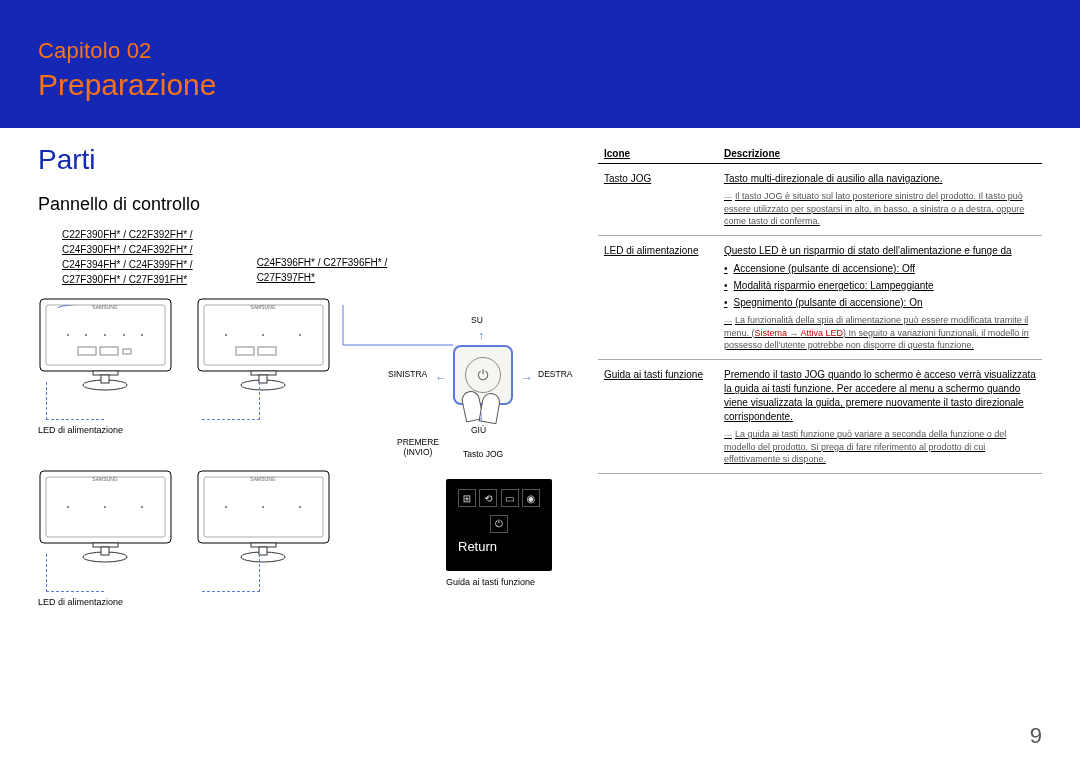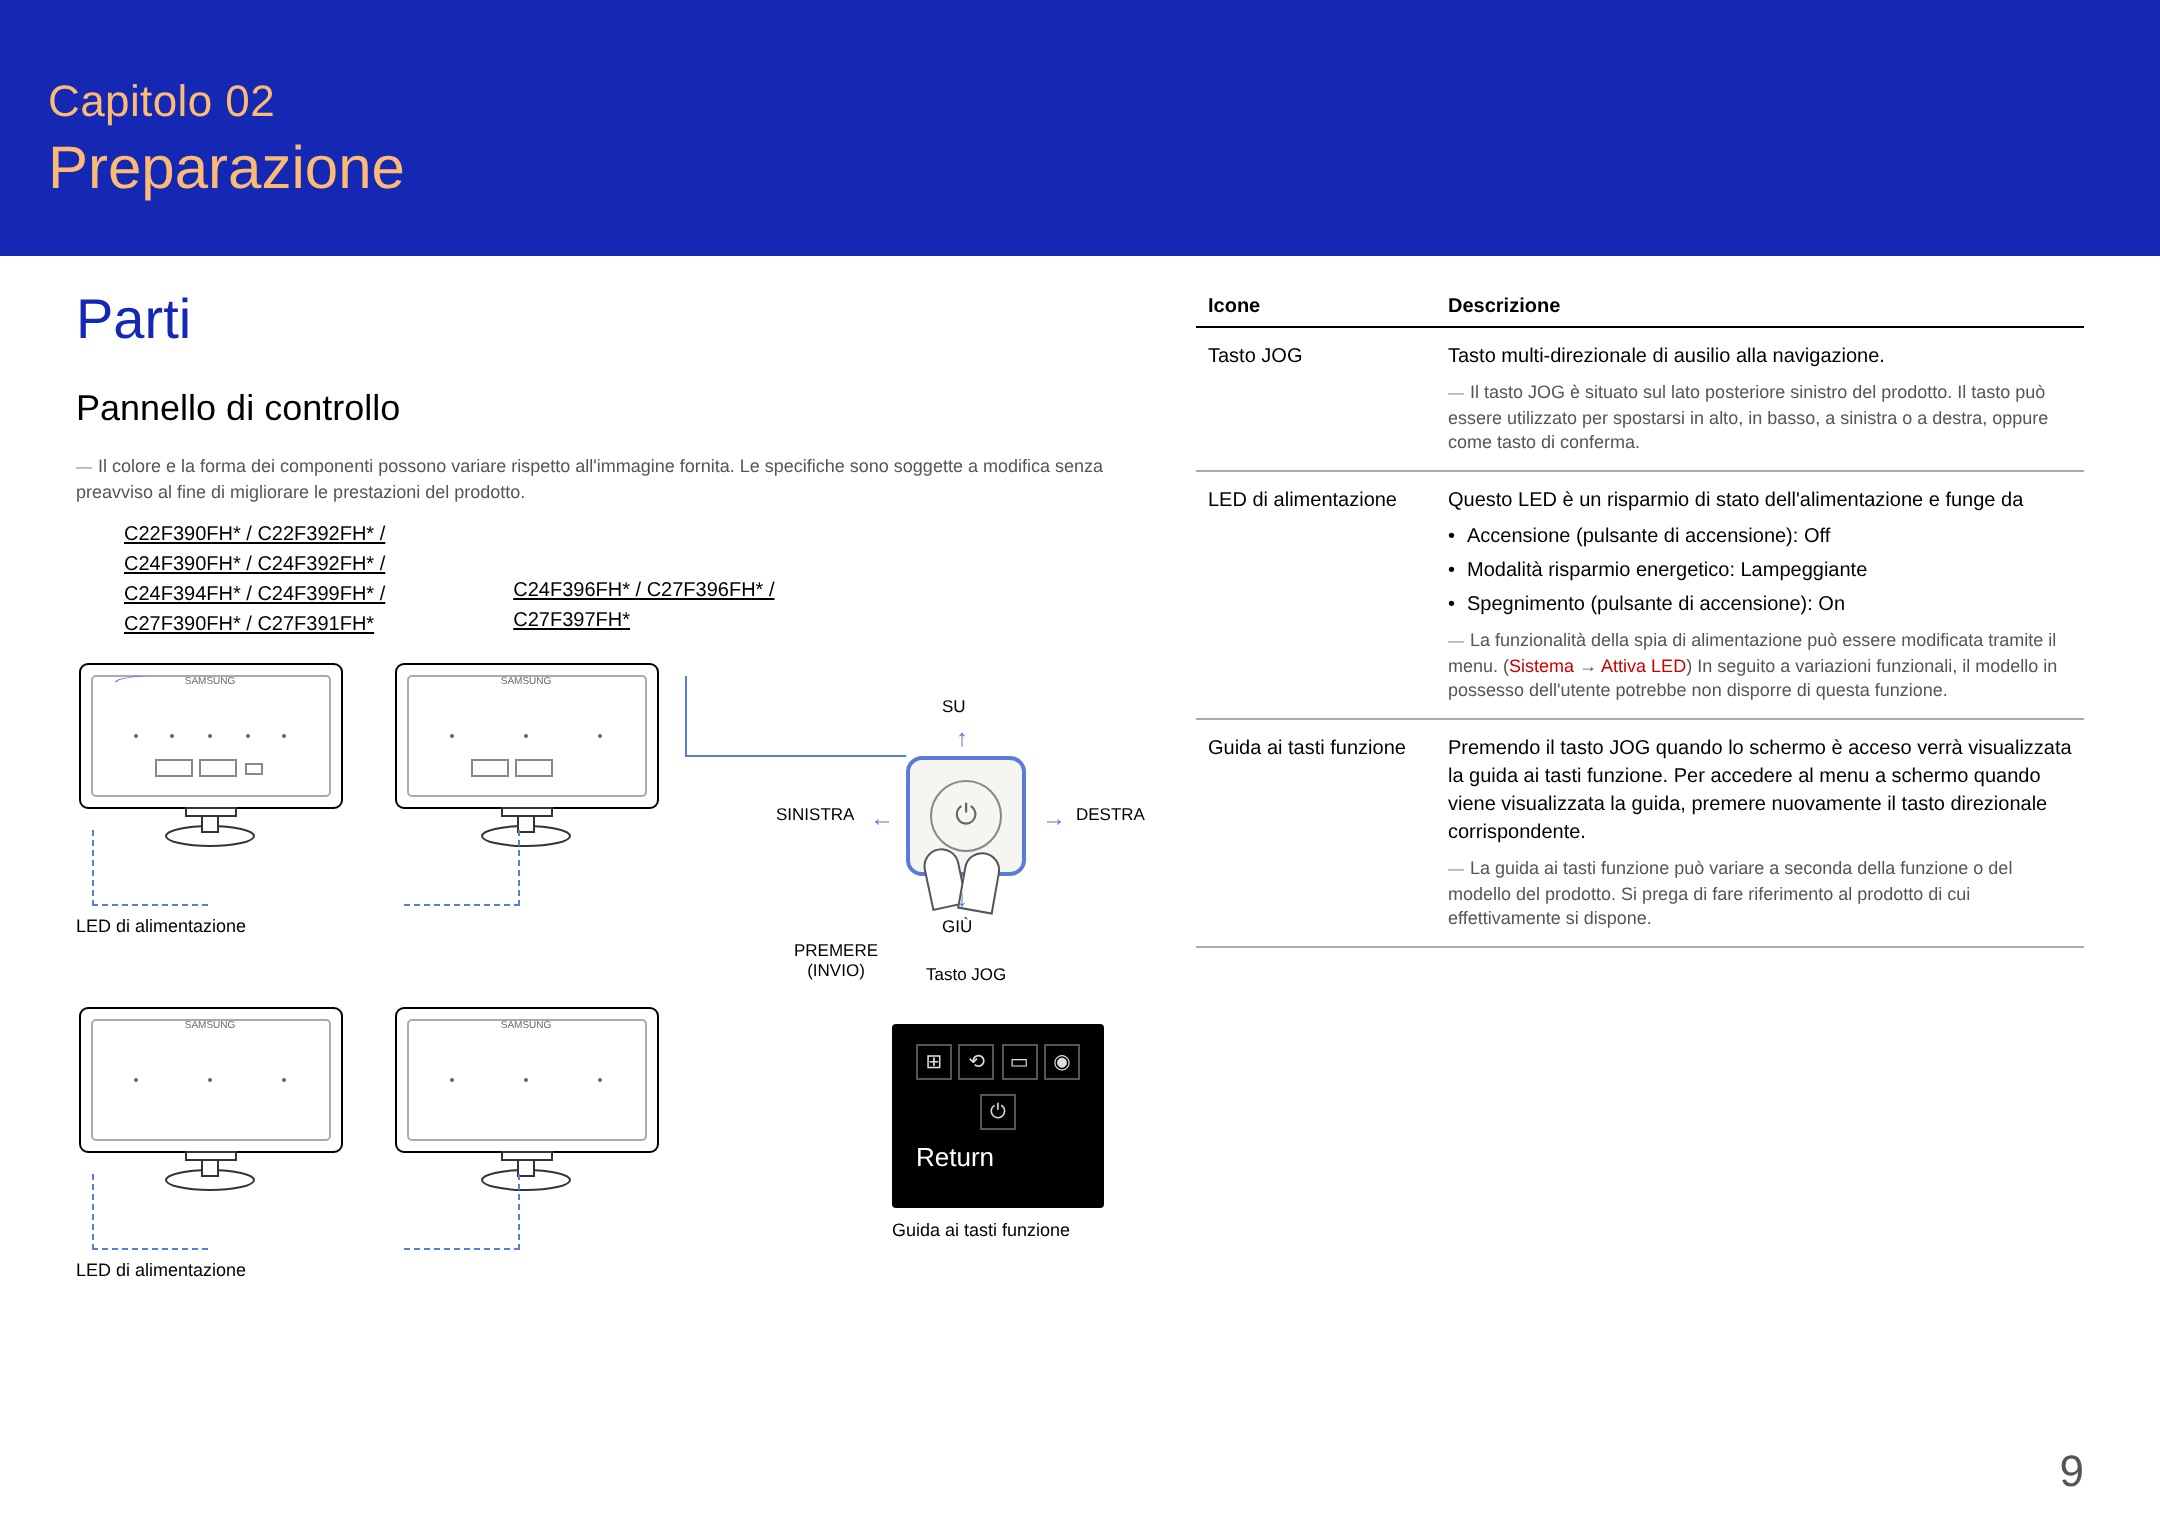--- a/index.html
+++ b/index.html
@@ -1,22 +1,22 @@
 <!DOCTYPE html>
 <html><head>
 <meta charset="utf-8">
 <style>
   * { margin: 0; padding: 0; box-sizing: border-box; }
   body { font-family: Arial, sans-serif; background: #fff; width: 1080px; height: 763px; position: relative; color: #000; }
-  .header-band { background: #1428b4; color: #fdba74; padding: 38px 38px 26px 24px; }
+  .header-band { background: #1428b4; color: #f97316; padding: 38px 38px 26px 38px; }
   .chapter-label { font-size: 22px; font-weight: 400; letter-spacing: 0.2px; }
   .chapter-title { font-size: 30px; font-weight: 400; margin-top: 4px; }
   .content { display: flex; padding: 16px 38px 0 38px; gap: 30px; }
   .left-col { width: 530px; }
-  .right-col { flex: 1; }
+  .right-col { flex: 1; text-decoration: underline; }
   .section-title { color: #1428b4; font-size: 28px; font-weight: 400; margin-bottom: 18px; }
   .subsection-title { font-size: 18px; font-weight: 400; margin-bottom: 12px; }
   .note { font-size: 9px; color: #555; line-height: 1.35; margin-bottom: 8px; }
   .note::before { content: "―"; margin-right: 3px; font-size: 8px; color: #888; }
   .model-list { font-size: 10px; line-height: 1.5; margin-bottom: 10px; }
   .model-row { display: flex; gap: 40px; }
   .underl { text-decoration: underline; margin-left: 24px; }
   .diagram-area { position: relative; height: 340px; }
   
   .monitor-grid { position: relative; width: 300px; height: 300px; }
@@ -74,21 +74,20 @@
 
 <div class="header-band">
   <div class="chapter-label">Capitolo 02</div>
   <div class="chapter-title">Preparazione</div>
 </div>
 
 <div class="content">
   <div class="left-col">
     <div class="section-title">Parti</div>
     <div class="subsection-title">Pannello di controllo</div>
-    <div class="note">Il colore e la forma dei componenti possono variare rispetto all'immagine fornita. Le specifiche sono soggette a modifica senza preavviso al fine di migliorare le prestazioni del prodotto.</div>
 
     <div class="model-list">
       <div class="model-row">
         <div>
           <div class="underl">C22F390FH* / C22F392FH* /</div>
           <div class="underl">C24F390FH* / C24F392FH* /</div>
           <div class="underl">C24F394FH* / C24F399FH* /</div>
           <div class="underl">C27F390FH* / C27F391FH*</div>
         </div>
         <div style="margin-top:28px;">

